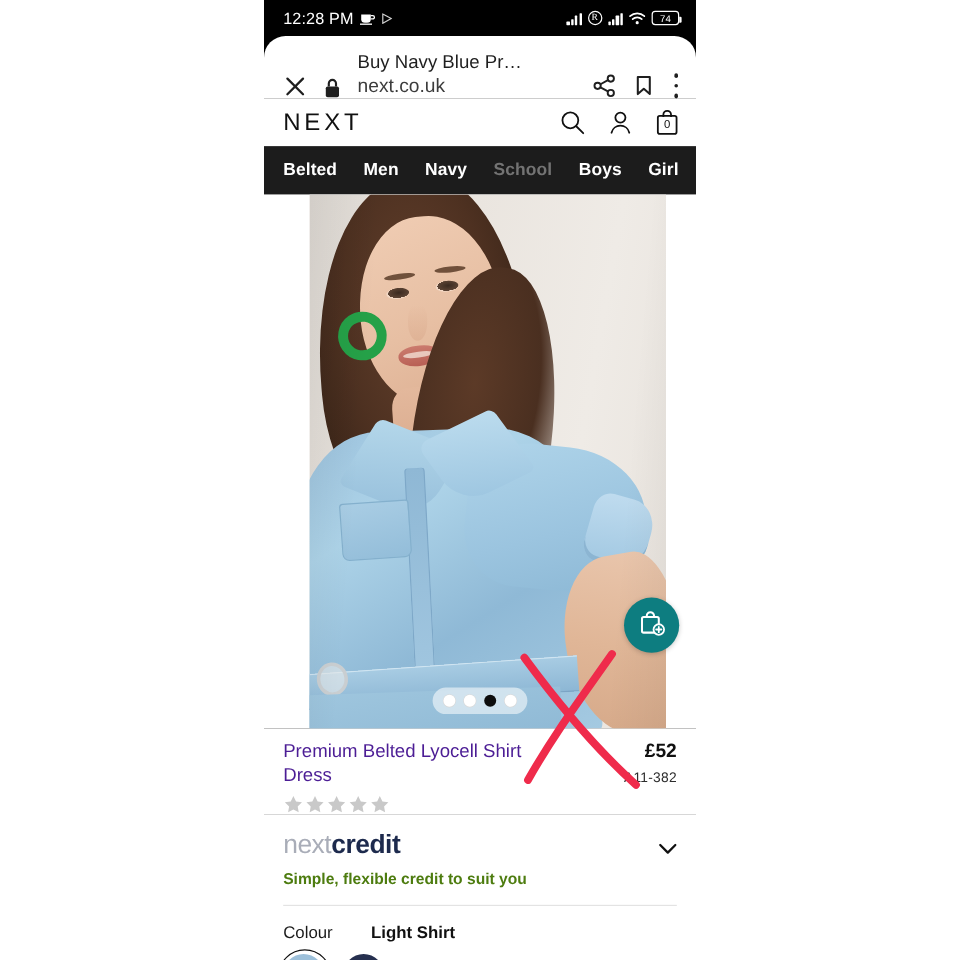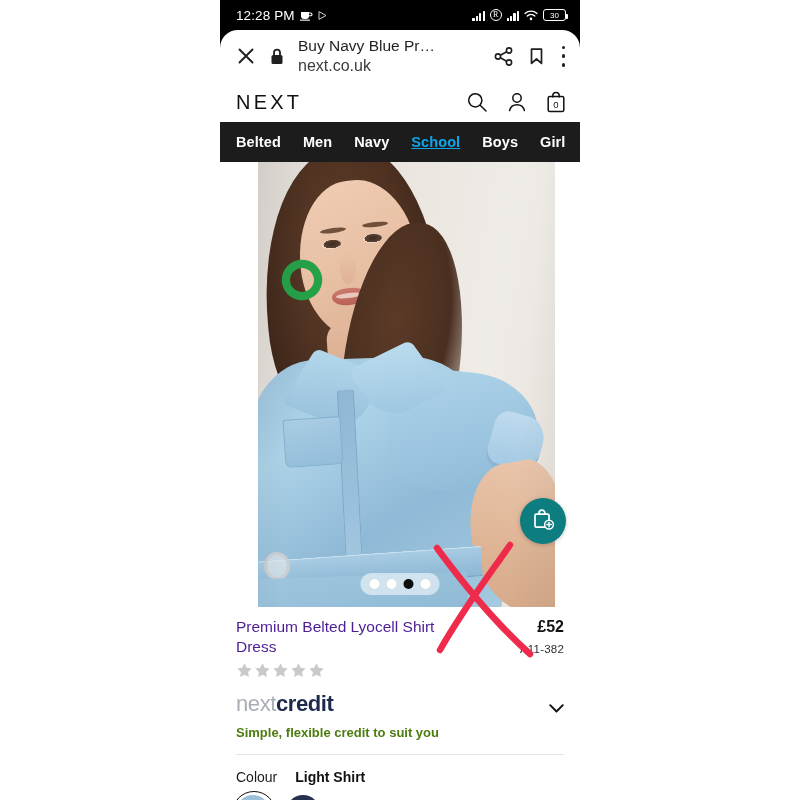--- a/index.html
+++ b/index.html
@@ -63,21 +63,21 @@
   .batt::after{
     content:""; position:absolute; right:-3.2px; top:3.5px;
     width:2px; height:5px; background:#fff; border-radius:0 1px 1px 0;
   }
   
   .browser {
     background: #ffffff;
     border-radius: 18px 18px 0 0;
     height: 52px;
     display: flex;
-    align-items: center;
+    align-items: flex-end;
     padding: 0 14px 0 16px;
     gap: 12px;
   }
   .bw-close { width:20px; height:20px; flex:none; }
   .bw-lock  { width:14px; height:17px; flex:none; margin-left:2px;}
   .bw-text { flex:1 1 auto; min-width:0; margin-left:2px; }
   .bw-title {
     font-size: 15.5px; color:#1f1f1f; white-space:nowrap;
     overflow:hidden; text-overflow:ellipsis; line-height:1.12;
   }
@@ -113,21 +113,21 @@
     display:flex; align-items:center;
     padding-left: 16px;
     gap: 22px;
     overflow:hidden;
     white-space:nowrap;
   }
   .nav-item {
     color:#ffffff; font-size:14.5px; font-weight:700; letter-spacing:.1px;
     flex:none;
   }
-  .nav-item.active { color:#0ea5e9;text-decoration:underline; }
+  .nav-item.active { color:#737373; }
   
   .gallery {
     position:relative;
     background:#ffffff;
     height: 445px;
     overflow:hidden;
   }
   .photo {
     position:absolute; left:38px; top:0; width:297px; height:445px;
     background: #ece7e1;
@@ -280,21 +280,21 @@
   .credit { background:#fff; padding: 14px 16px 0 16px; }
   .credit-top { display:flex; align-items:center; }
   .credit-logo { font-size:22px; letter-spacing:-.4px; line-height:1;}
   .cl-next { color:#a9adb8; font-weight:400; }
   .cl-credit { color:#1d2a4d; font-weight:700; }
   .chev { margin-left:auto; width:15px; height:9px;}
   .credit-sub { font-size:13px; font-weight:700; color:#4d7c0f; margin-top:10px;}
   .hr { height:1px; background:#e3e3e3; margin: 14px 0 0 0;}
   
   .colour { background:#fff; padding: 14px 16px 0 16px; }
-  .colour-row { display:flex; align-items:baseline; gap:18px;}
+  .colour-row { display:flex; align-items:baseline; gap:32px;}
   .colour-label { font-size:14px; color:#1b1b1b; }
   .colour-value { font-size:14px; font-weight:700; color:#111;}
   .swatches { display:flex; gap:16px; margin-top:10px;}
   .sw { width:34px; height:34px; border-radius:50%; position:relative;}
   .sw.selected::after{
     content:""; position:absolute; left:-4px; top:-4px;
     width:42px; height:42px; border-radius:50%; border:1.6px solid #111;
   }
   
   .annot {
@@ -338,21 +338,21 @@
             <i></i>
             <i></i>
           </span>
         <span class="sb-icon">
           <svg width="14" height="11" viewBox="0 0 14 11">
               <path d="M1 3.4a9 9 0 0 1 12 0" stroke="#fff" stroke-width="1.4" fill="none" stroke-linecap="round"></path>
               <path d="M3.2 5.9a5.6 5.6 0 0 1 7.6 0" stroke="#fff" stroke-width="1.4" fill="none" stroke-linecap="round"></path>
               <circle cx="7" cy="8.9" r="1.3" fill="#fff"></circle>
             </svg>
         </span>
-        <span class="batt">30</span>
+        <span class="batt">74</span>
       </div>
     </div>
 
     <div class="browser">
       <span class="bw-close">
         <svg width="20" height="20" viewBox="0 0 20 20">
             <path d="M3.5 3.5 16.5 16.5 M16.5 3.5 3.5 16.5" stroke="#1f1f1f" stroke-width="1.9" stroke-linecap="round"></path>
           </svg>
       </span>
       <span class="bw-lock">

